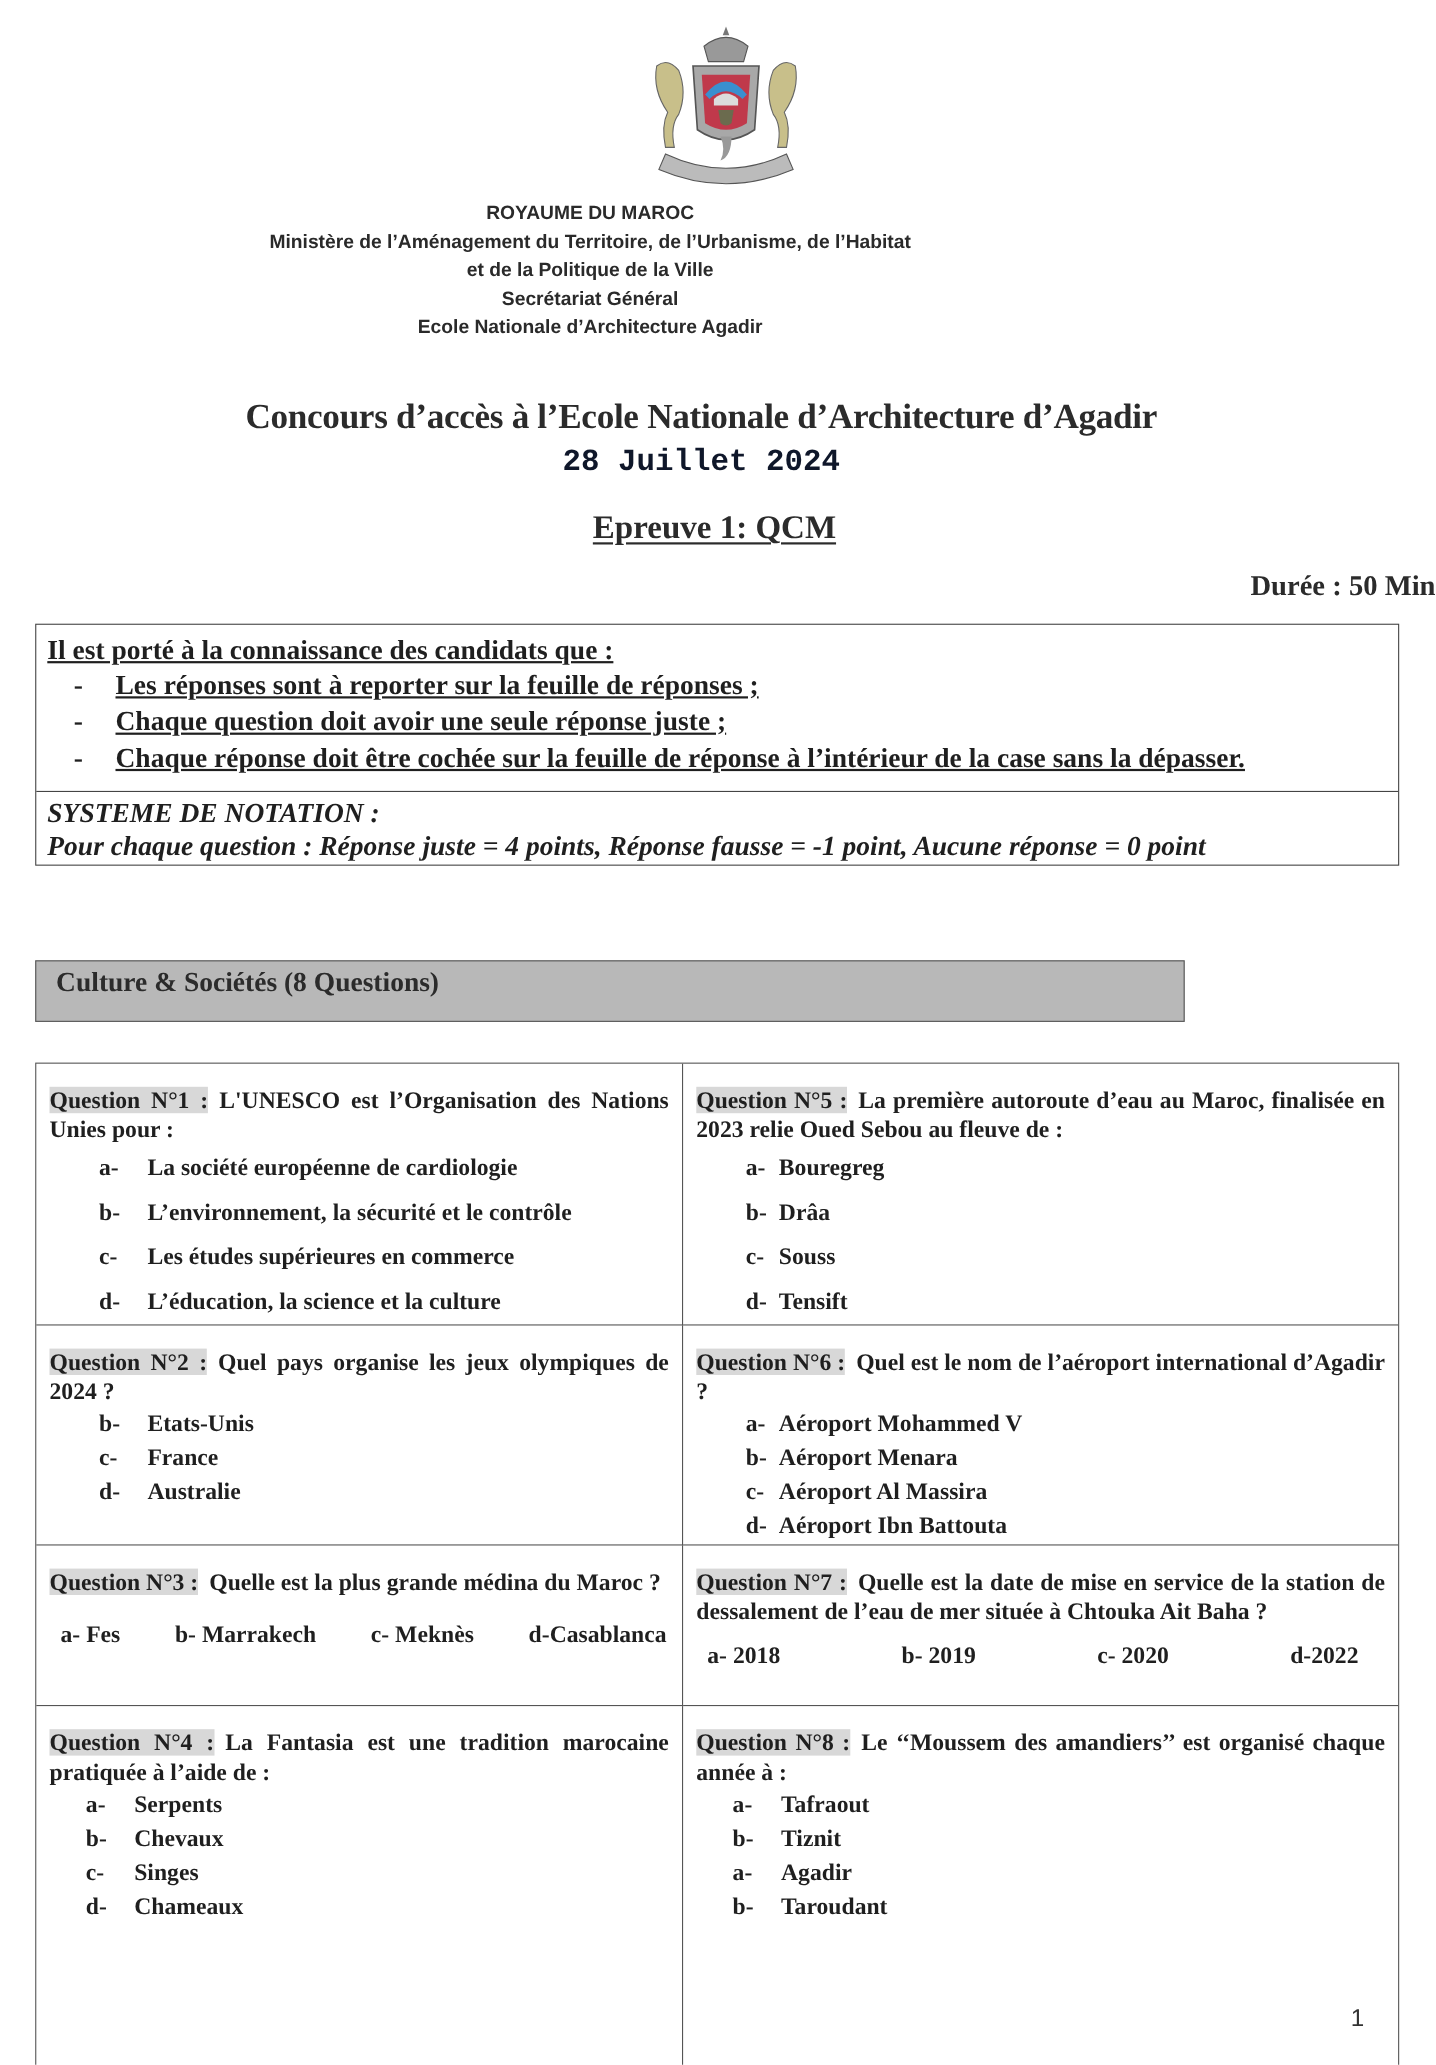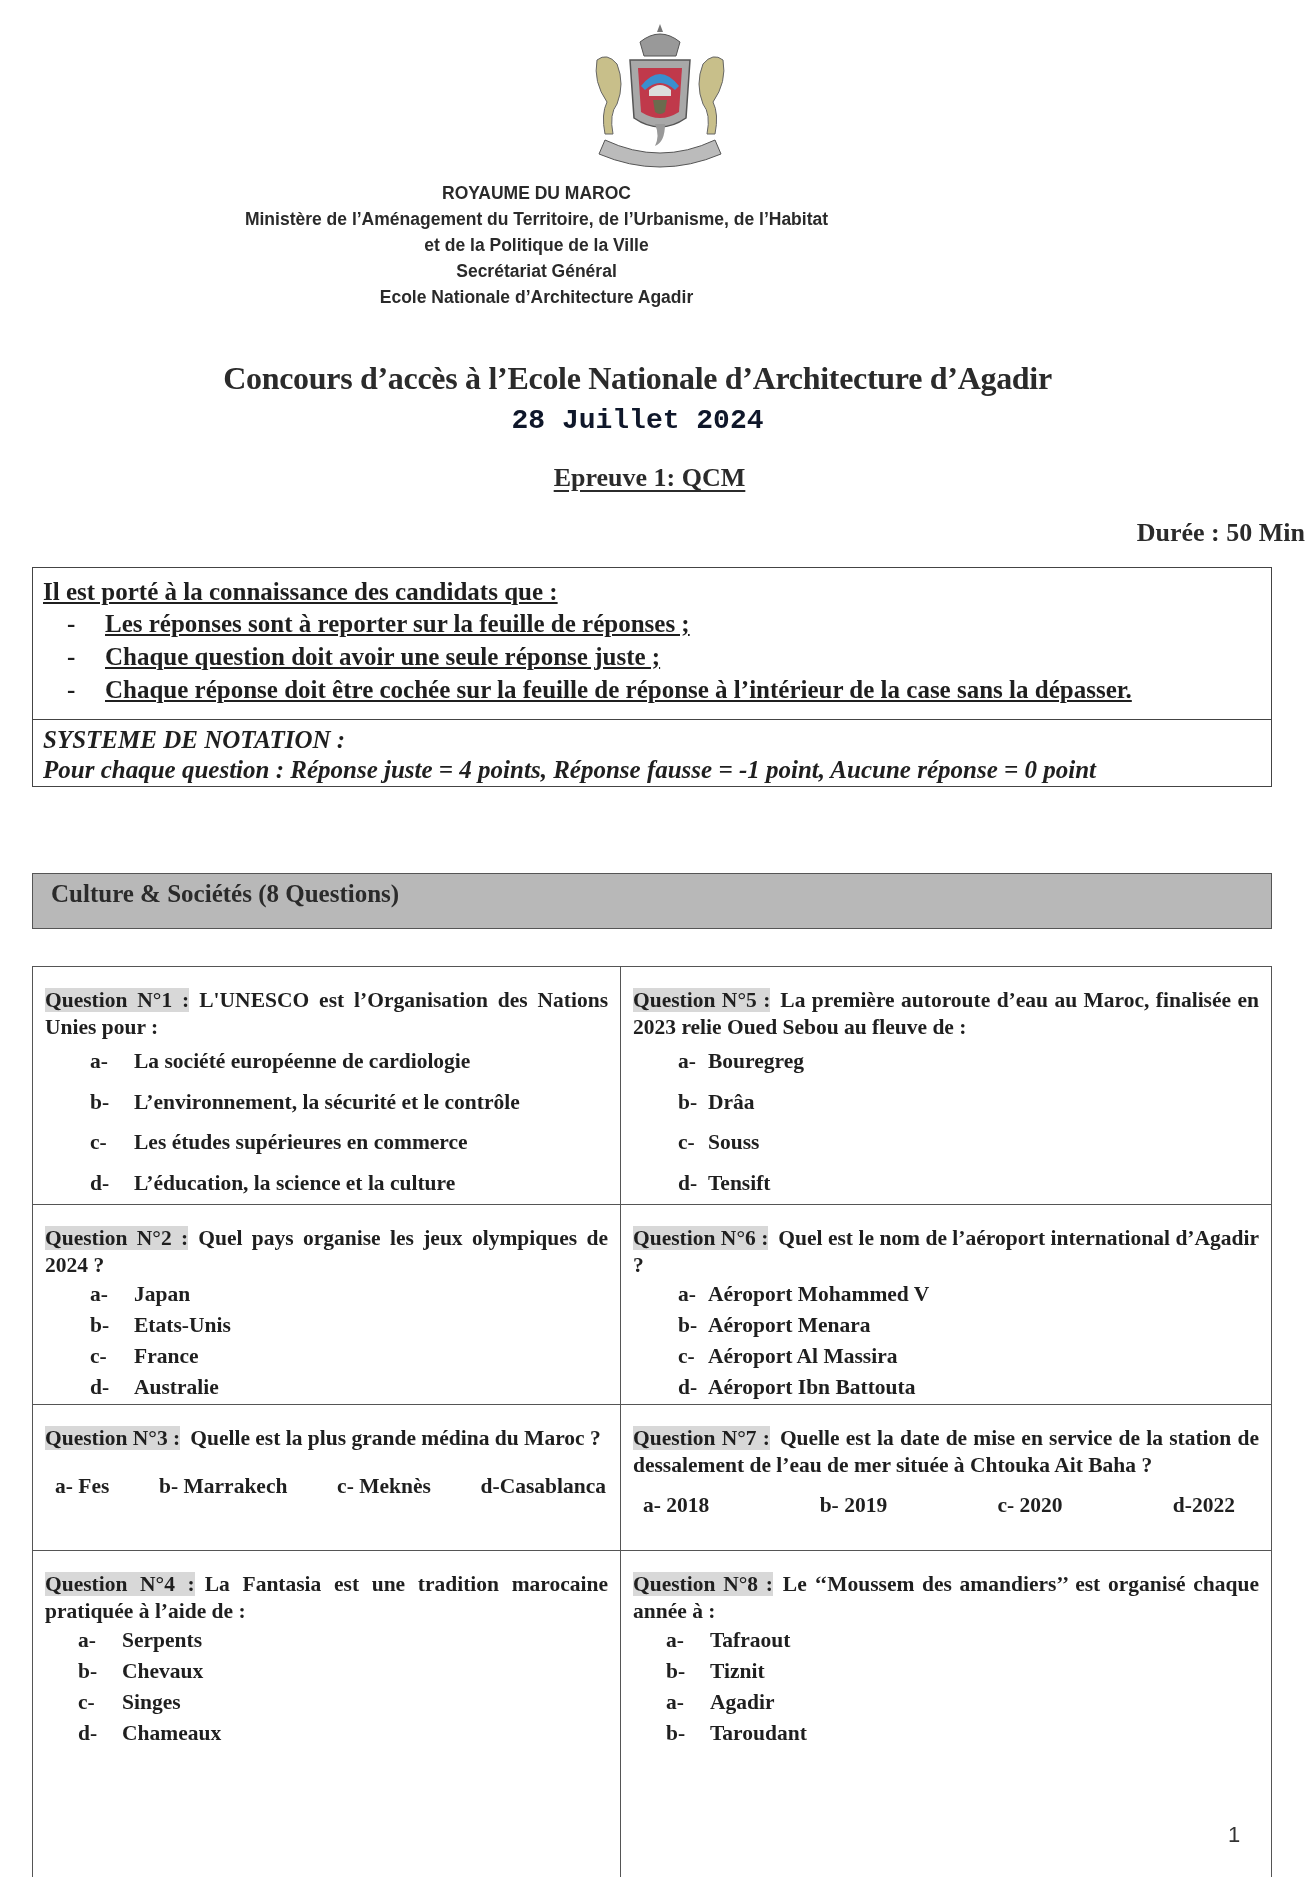--- a/index.html
+++ b/index.html
@@ -20,21 +20,21 @@
   .title {
     position: absolute; left: 0; width: 1275px; top: 360px; text-align: center;
     font-weight: bold; font-size: 32px; color: #2b2b2b; letter-spacing: -0.3px;
   }
   .date {
     position: absolute; left: 0; width: 1275px; top: 405px; text-align: center;
     font-weight: bold; font-size: 28px; color: #0f172a; font-family: Liberation Mono, monospace;
   }
   .epreuve {
     position: absolute; left: 0; width: 1305px; top: 463px; text-align: center;
-    font-weight: bold; font-size: 26px; color: #2b2b2b;
+    font-weight: bold; font-size: 30px; color: #2b2b2b;
   }
   .epreuve span { text-decoration: underline; text-decoration-thickness: 2px; text-underline-offset: 4px; padding-right: 6px; }
   .duree {
     position: absolute; left: 0; width: 1305px; top: 518px; text-align: right;
     font-weight: bold; font-size: 26px; color: #2b2b2b;
   }
 
   .notice-box {
     position: absolute; left: 32px; top: 567px; width: 1240px; height: 220px;
     border: 1.5px solid #444; box-sizing: border-box;
@@ -43,21 +43,21 @@
   .notice-intro { font-weight: bold; font-size: 25px; line-height: 30px; }
   .notice-list { list-style: none; margin: 0; padding: 0; }
   .notice-list li { font-weight: bold; font-size: 25px; line-height: 33px; padding-left: 22px; position: relative; }
   .notice-list li .dash { position: absolute; left: 24px; top: 0; }
   .notice-list li .txt { margin-left: 40px; }
   .notation { padding: 5px 10px; font-style: italic; }
   .notation-title { font-weight: bold; font-size: 25px; line-height: 30px; }
   .notation-text { font-weight: bold; font-size: 25px; line-height: 30px; }
 
   .section-bar {
-    position: absolute; left: 32px; top: 873px; width: 1240px; height: 56px;
+    position: absolute; left: 32px; top: 873px; width: 1045px; height: 56px;
     background: #b8b8b8; border: 1.5px solid #555; box-sizing: border-box;
     padding: 6px 18px; font-weight: bold; font-size: 25px; color: #2b2b2b;
   }
 
   .grid {
     position: absolute; left: 32px; top: 966px; width: 1240px; height: 1025px;
     border: 1.5px solid #555; box-sizing: border-box;
     display: grid; grid-template-columns: 588px 1fr;
     grid-template-rows: 238px 200px 146px 1fr;
   }
@@ -146,21 +146,20 @@
       <li><span class="letter">a-</span><span>Bouregreg</span></li>
       <li><span class="letter">b-</span><span>Drâa</span></li>
       <li><span class="letter">c-</span><span>Souss</span></li>
       <li><span class="letter">d-</span><span>Tensift</span></li>
     </ul>
   </div>
 
   <div class="cell left">
     <div class="q"><span class="q-label">Question N°2 :</span><span>Quel pays organise les jeux olympiques de 2024 ?</span></div>
     <ul class="opts tight">
-      <li><span class="letter">a-</span><span>Japan</span></li>
       <li><span class="letter">b-</span><span>Etats-Unis</span></li>
       <li><span class="letter">c-</span><span>France</span></li>
       <li><span class="letter">d-</span><span>Australie</span></li>
     </ul>
   </div>
 
   <div class="cell">
     <div class="q"><span class="q-label">Question N°6 :</span><span>Quel est le nom de l’aéroport international d’Agadir ?</span></div>
     <ul class="opts tight q6">
       <li><span class="letter">a-</span><span>Aéroport Mohammed V</span></li>

